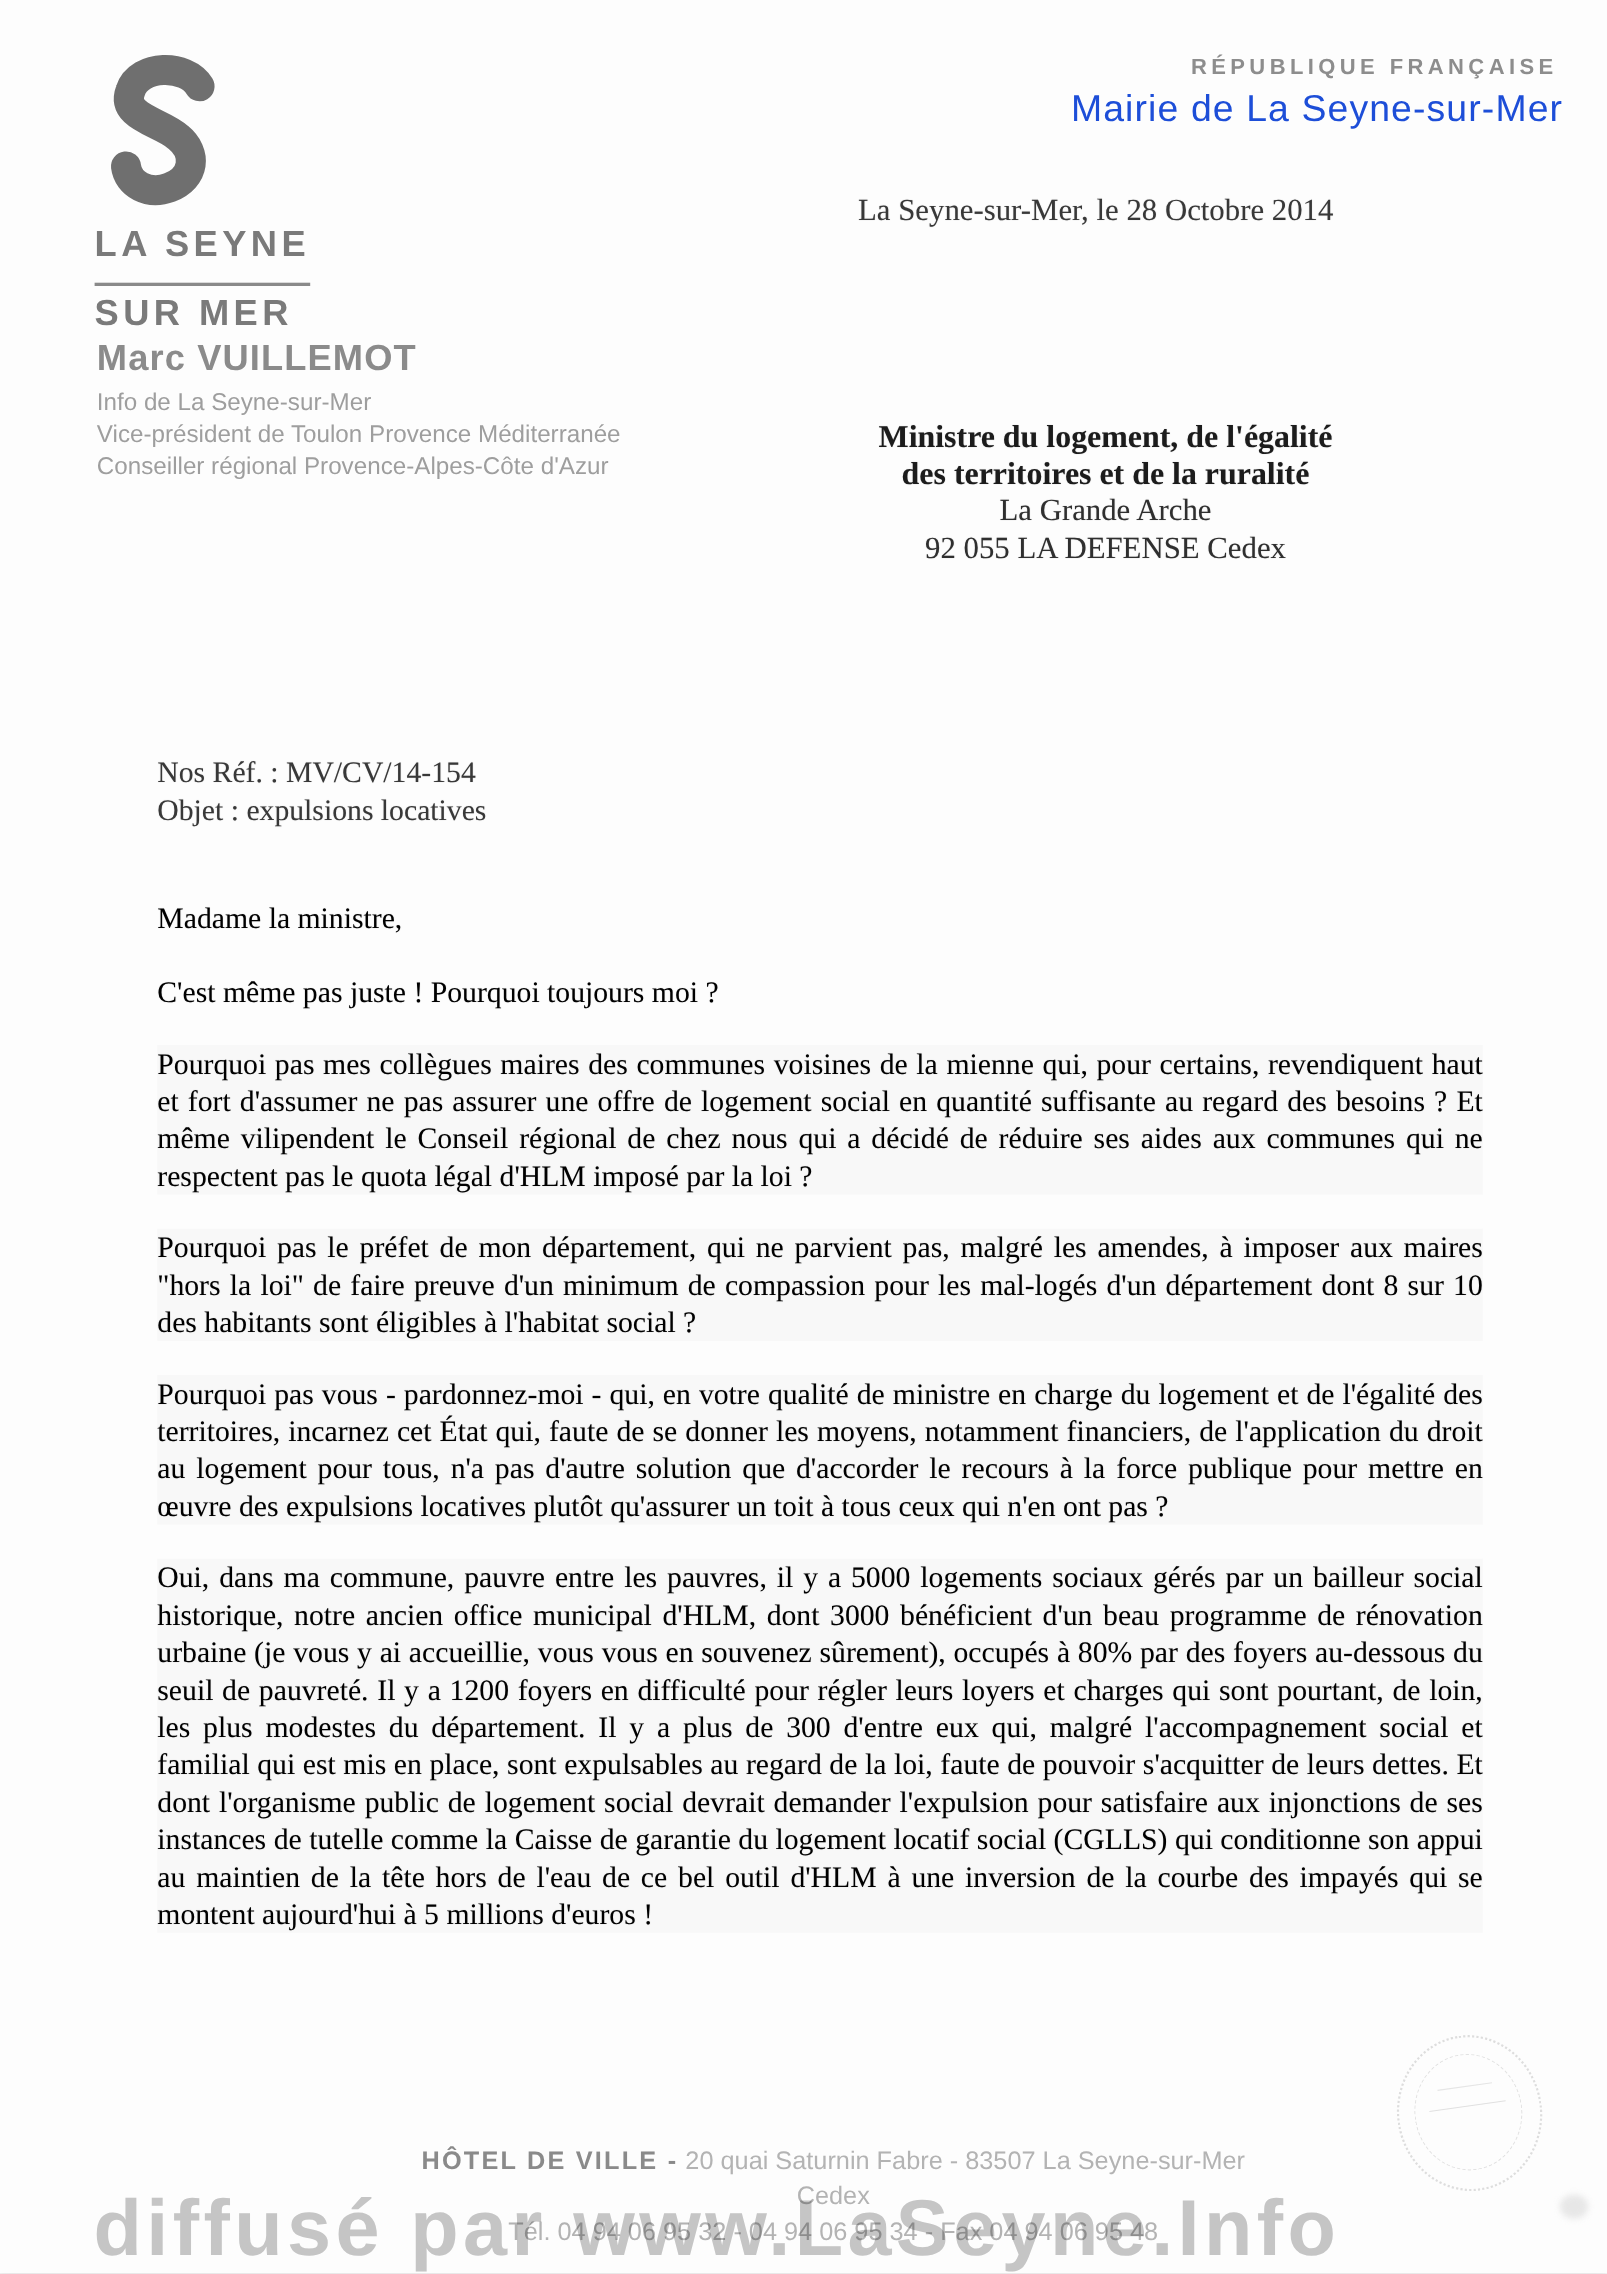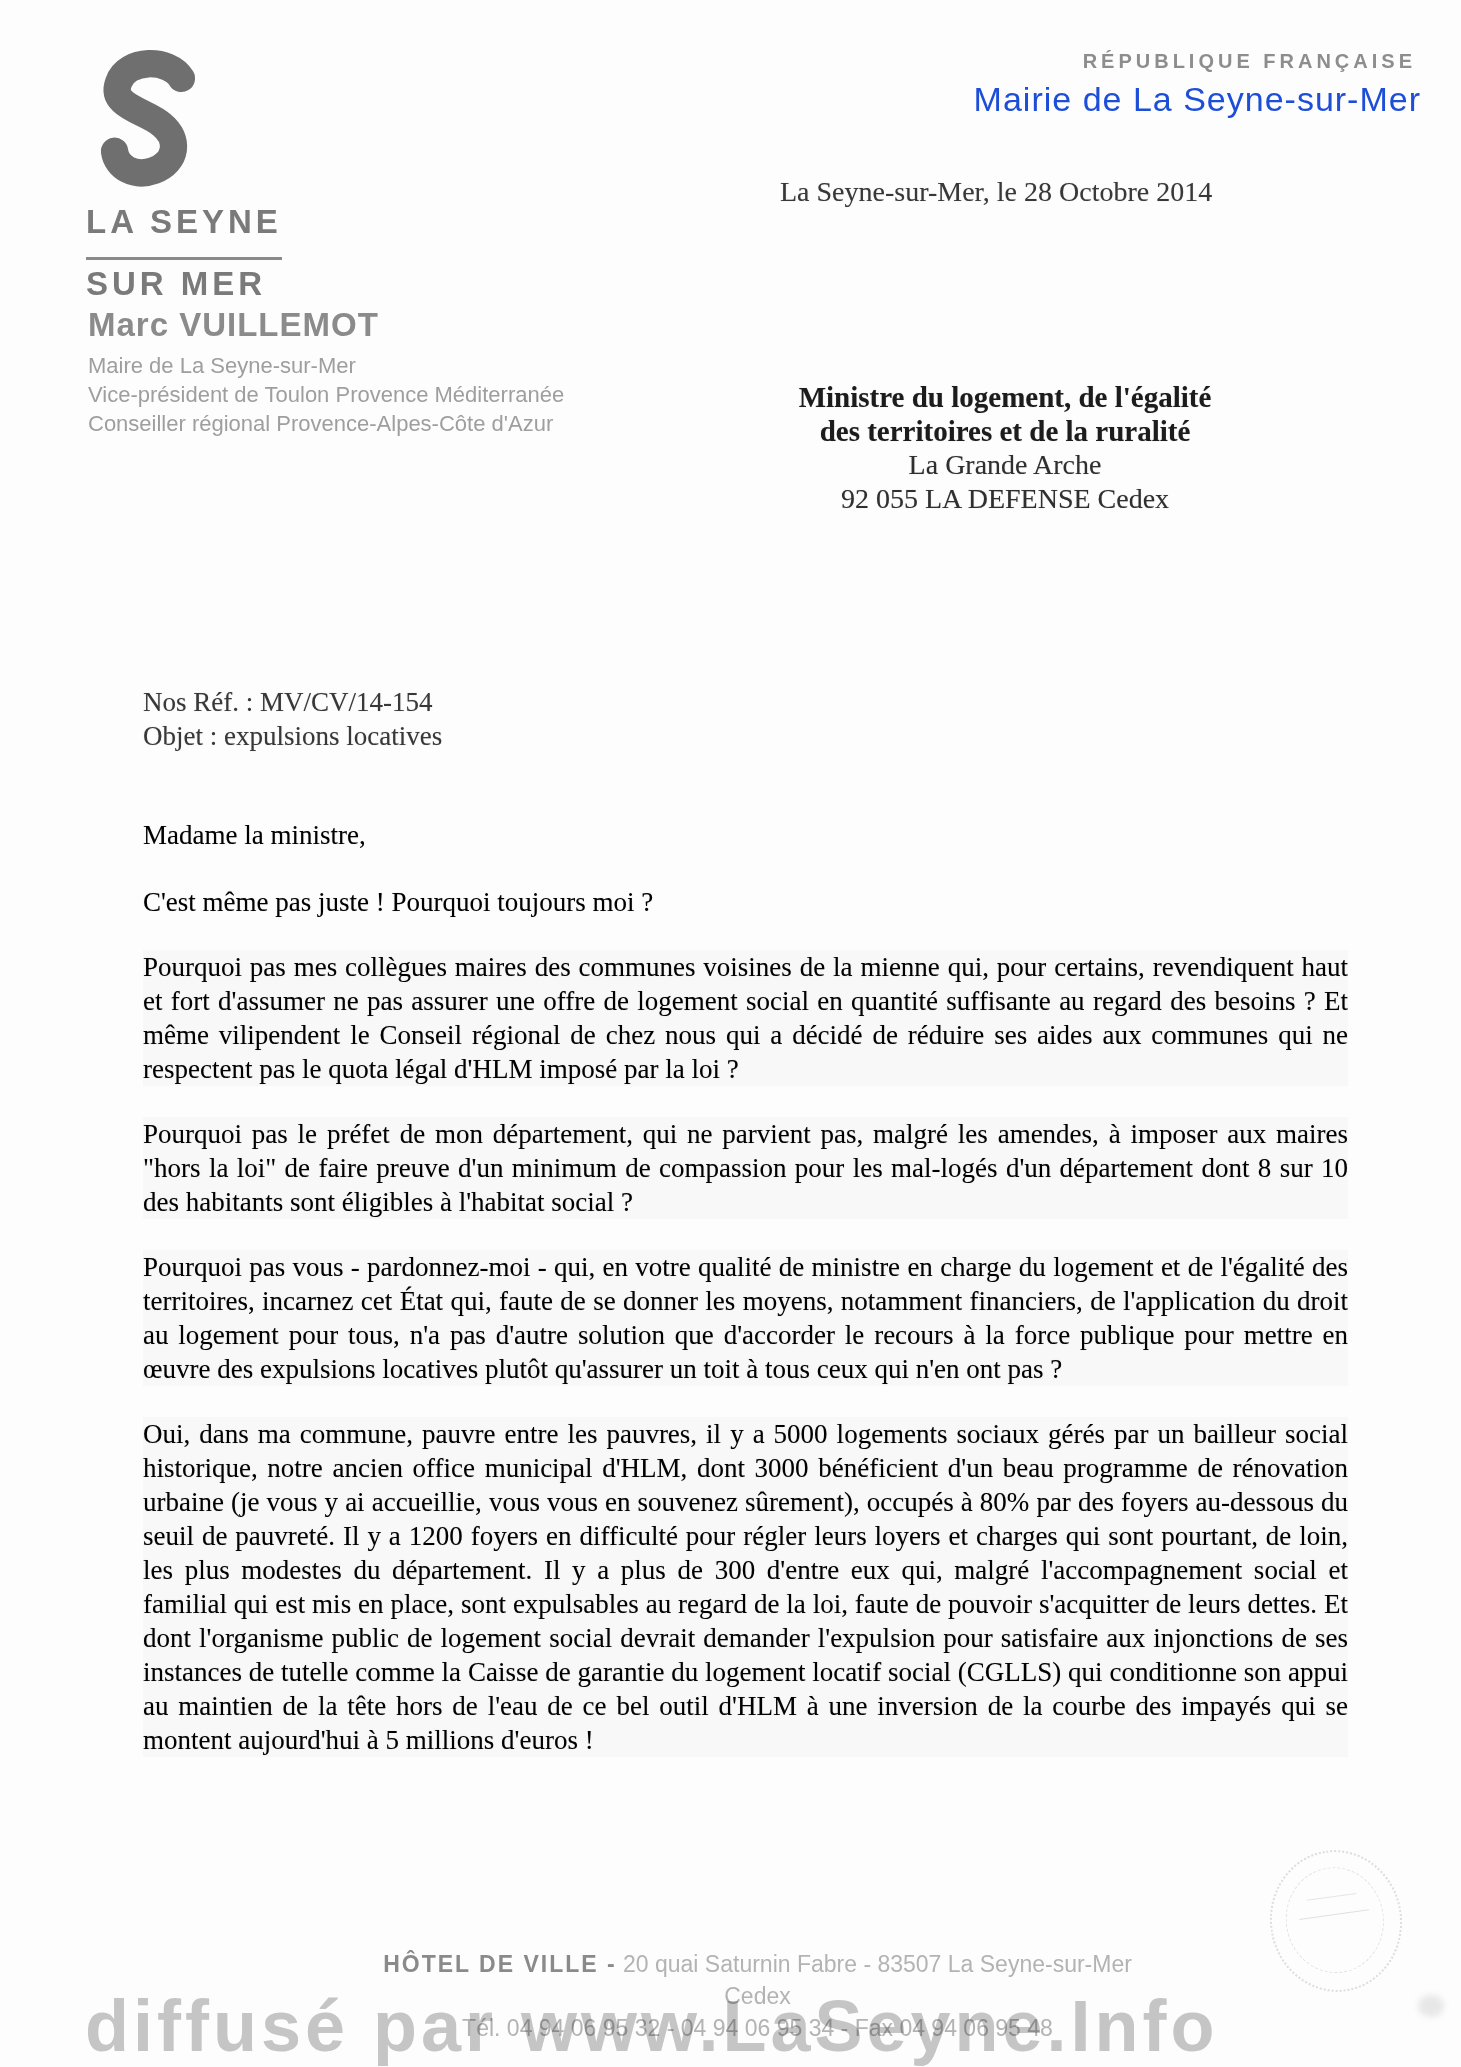--- a/index.html
+++ b/index.html
@@ -93,21 +93,21 @@
   <div class="logo-text">
     <div class="logo-line1">LA SEYNE</div>
     <div class="logo-line2">SUR MER</div>
   </div>
 
   <div class="republique sans">RÉPUBLIQUE FRANÇAISE</div>
   <div class="mairie sans">Mairie de La Seyne-sur-Mer</div>
 
   <div class="sender sans">
     <div class="sender-name">Marc VUILLEMOT</div>
-    <div class="sender-title">Maire de La Seyne-sur-Mer</div>
+    <div class="sender-title">Info de La Seyne-sur-Mer</div>
     <div class="sender-title">Vice-président de Toulon Provence Méditerranée</div>
     <div class="sender-title">Conseiller régional Provence-Alpes-Côte d'Azur</div>
   </div>
 
   <div class="dateline">La Seyne-sur-Mer, le 28 Octobre 2014</div>
 
   <div class="recipient">
     <div class="r-bold">Ministre du logement, de l'égalité</div>
     <div class="r-bold">des territoires et de la ruralité</div>
     <div class="r-normal">La Grande Arche</div>

